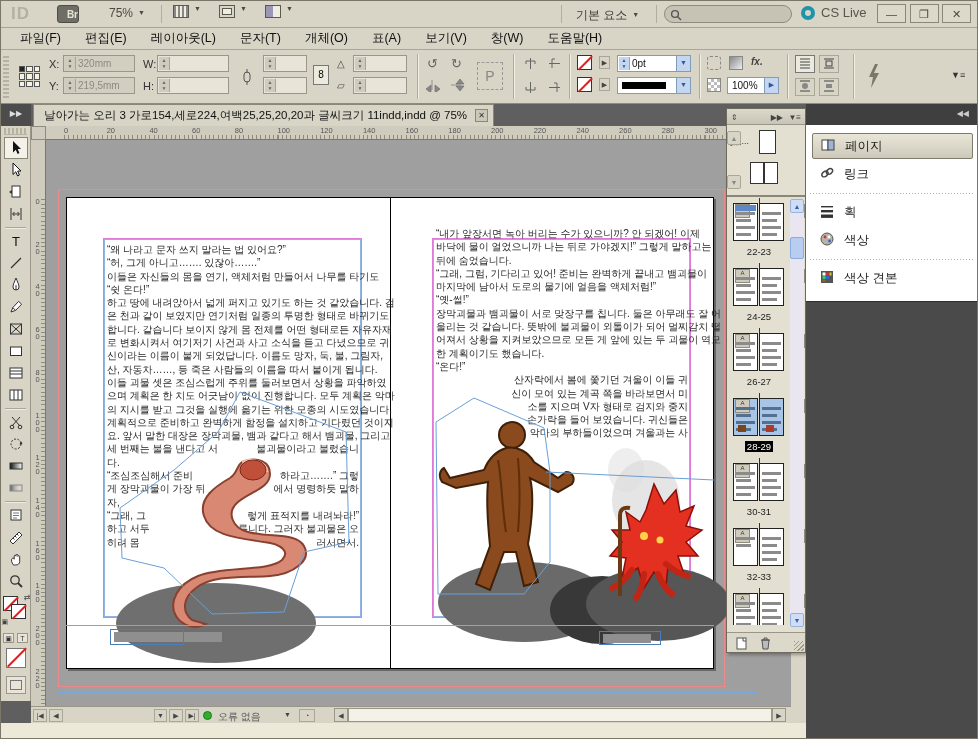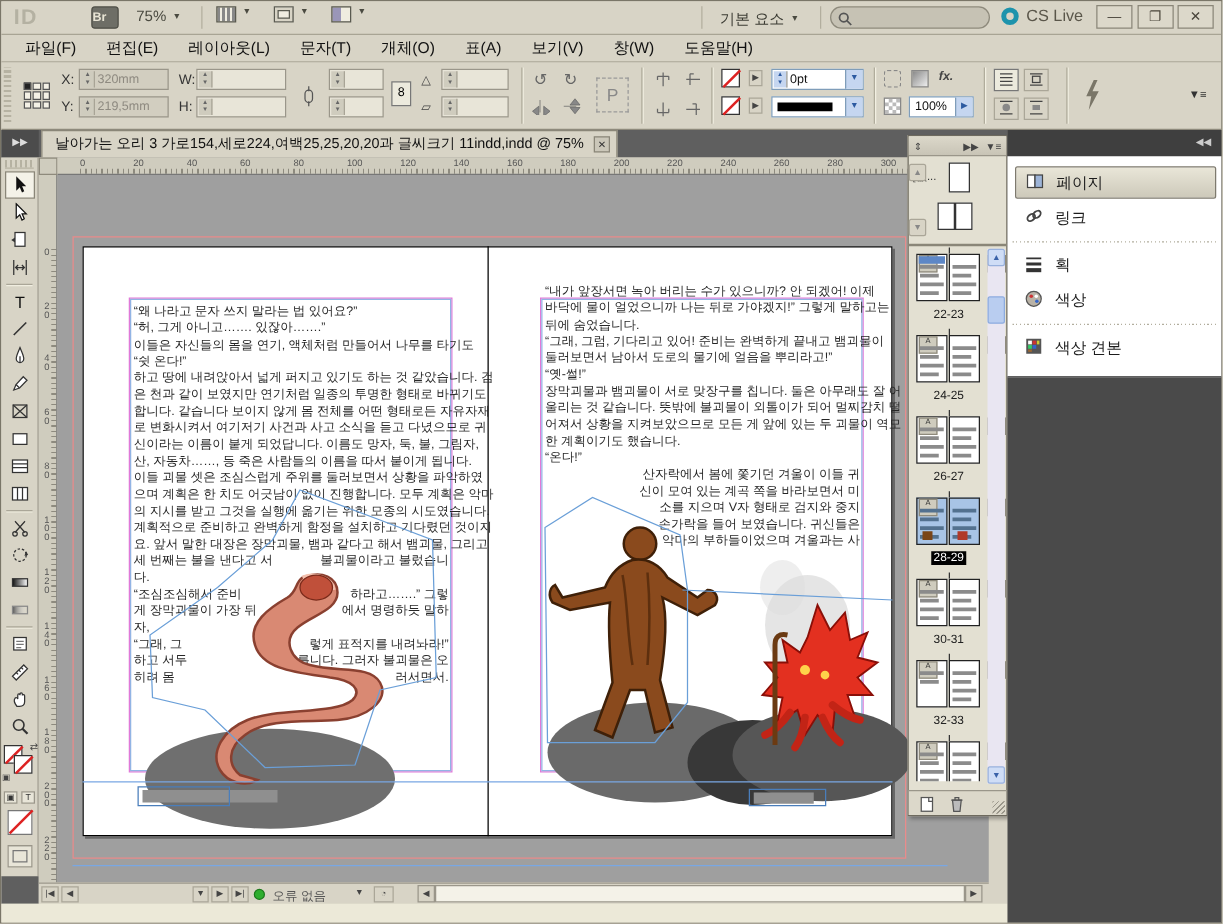--- a/index.html
+++ b/index.html
@@ -2,21 +2,21 @@
 <html><head>
 <meta charset="utf-8">
 <style>
   *{margin:0;padding:0;box-sizing:border-box;font-family:"Liberation Sans",sans-serif;}
   html,body{width:978px;height:739px;overflow:hidden;background:#ece9d8;}
   .app{position:relative;width:978px;height:739px;background:#d8d4c6;border:1px solid #7a7668;overflow:hidden;}
   .abs{position:absolute;}
   
   .appbar{position:absolute;left:0;top:0;width:100%;height:27px;background:#d8d4c6;border-bottom:1px solid #a8a494;}
   .appbar .logo{position:absolute;left:10px;top:3px;font-size:17px;font-weight:bold;color:#b4b1a2;letter-spacing:1px;}
-  .brbtn{position:absolute;left:72px;top:4px;width:22px;height:18px;background:#6e6e66;border:1px solid #4d4d45;color:#e8e4d4;font-size:10px;font-weight:bold;text-align:left;line-height:17px;border-radius:3px;}
+  .brbtn{position:absolute;left:56px;top:4px;width:22px;height:18px;background:#6e6e66;border:1px solid #4d4d45;color:#e8e4d4;font-size:10px;font-weight:bold;text-align:right;line-height:17px;border-radius:3px;}
   .zoomdd{position:absolute;left:108px;top:5px;font-size:12px;color:#4a4a40;}
   .dd-arrow{font-size:7px;color:#4a4a40;margin-left:5px;vertical-align:2px;}
   .vsep{position:absolute;top:4px;width:1px;height:18px;background:#b2ae9e;}
   .viewbtn{position:absolute;top:4px;width:40px;height:19px;font-size:7px;color:#4a4a40;}
   .viewbtn .ic{display:inline-block;width:16px;height:13px;border:1px solid #5a5a50;background:#efece0;vertical-align:middle;}
   .viewbtn .ic.grid{background:repeating-linear-gradient(90deg,#888 0 2px,#efece0 2px 4px);}
   .viewbtn .ic.frame{background:#efece0;box-shadow:inset 0 0 0 2px #d8d4c6,inset 0 0 0 3px #5a5a50;}
   .viewbtn .ic.split{background:linear-gradient(90deg,#9a96b8 0 7px,#efece0 7px);}
   .wslabel{position:absolute;left:575px;top:6px;font-size:12px;color:#3a3a32;}
   .search{position:absolute;left:663px;top:4px;width:128px;height:18px;background:#c6c2b4;border:1px solid #8e8a7c;border-radius:9px;}
@@ -544,21 +544,21 @@
         <div class="line">
           <span class="full">바닥에 물이 얼었으니까 나는 뒤로 가야겠지!” 그렇게 말하고는</span>
         </div>
         <div class="line">
           <span class="frag">뒤에 숨었습니다.</span>
         </div>
         <div class="line">
           <span class="full">“그래, 그럼, 기다리고 있어! 준비는 완벽하게 끝내고 뱀괴물이</span>
         </div>
         <div class="line">
-          <span class="frag">둘러보면서 남아서 도로의 물기에 얼음을 뿌리라고!”</span>
+          <span class="frag">마지막에 남아서 도로의 물기에 얼음을 액체처럼!”</span>
         </div>
         <div class="line">
           <span class="frag">“옛-썰!”</span>
         </div>
         <div class="line">
           <span class="full">장막괴물과 뱀괴물이 서로 맞장구를 칩니다. 둘은 아무래도 잘 어</span>
         </div>
         <div class="line">
           <span class="full">울리는 것 같습니다. 뜻밖에 불괴물이 외톨이가 되어 멀찌감치 떨</span>
         </div>

